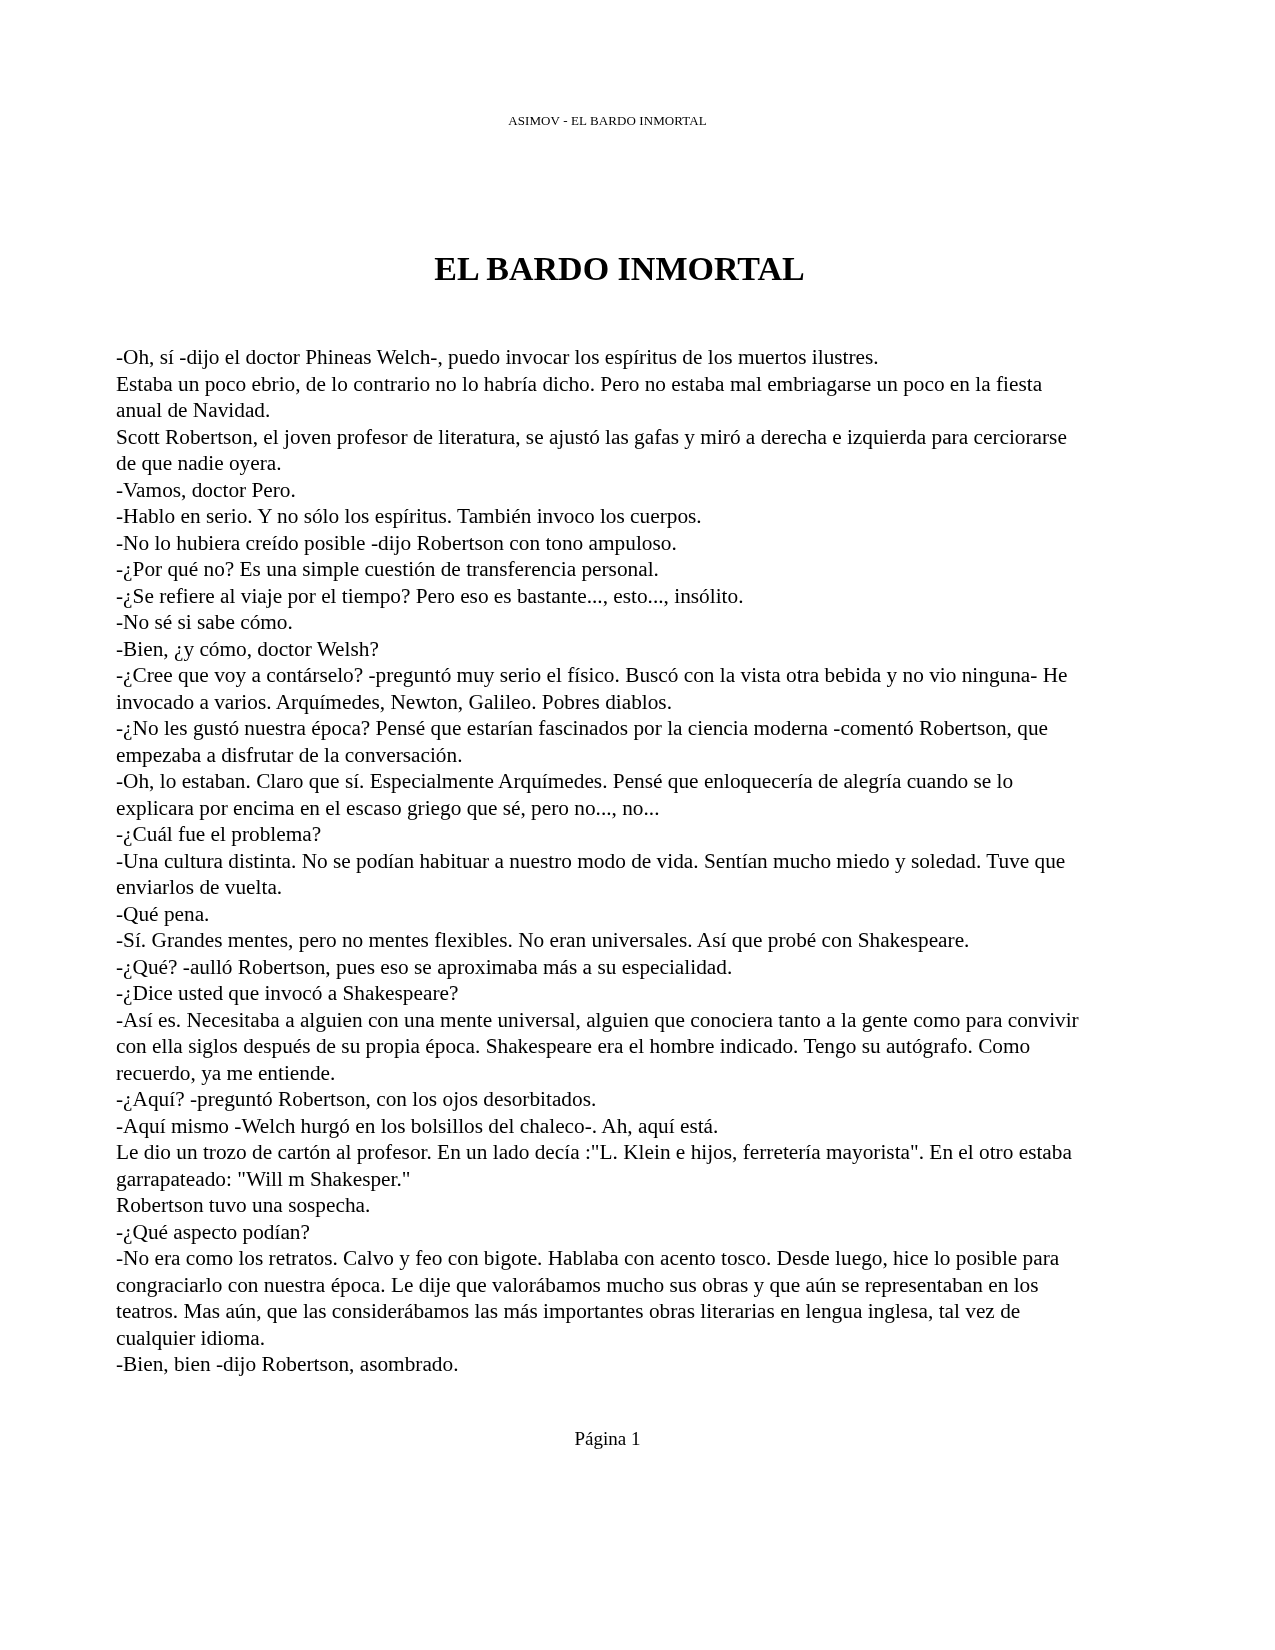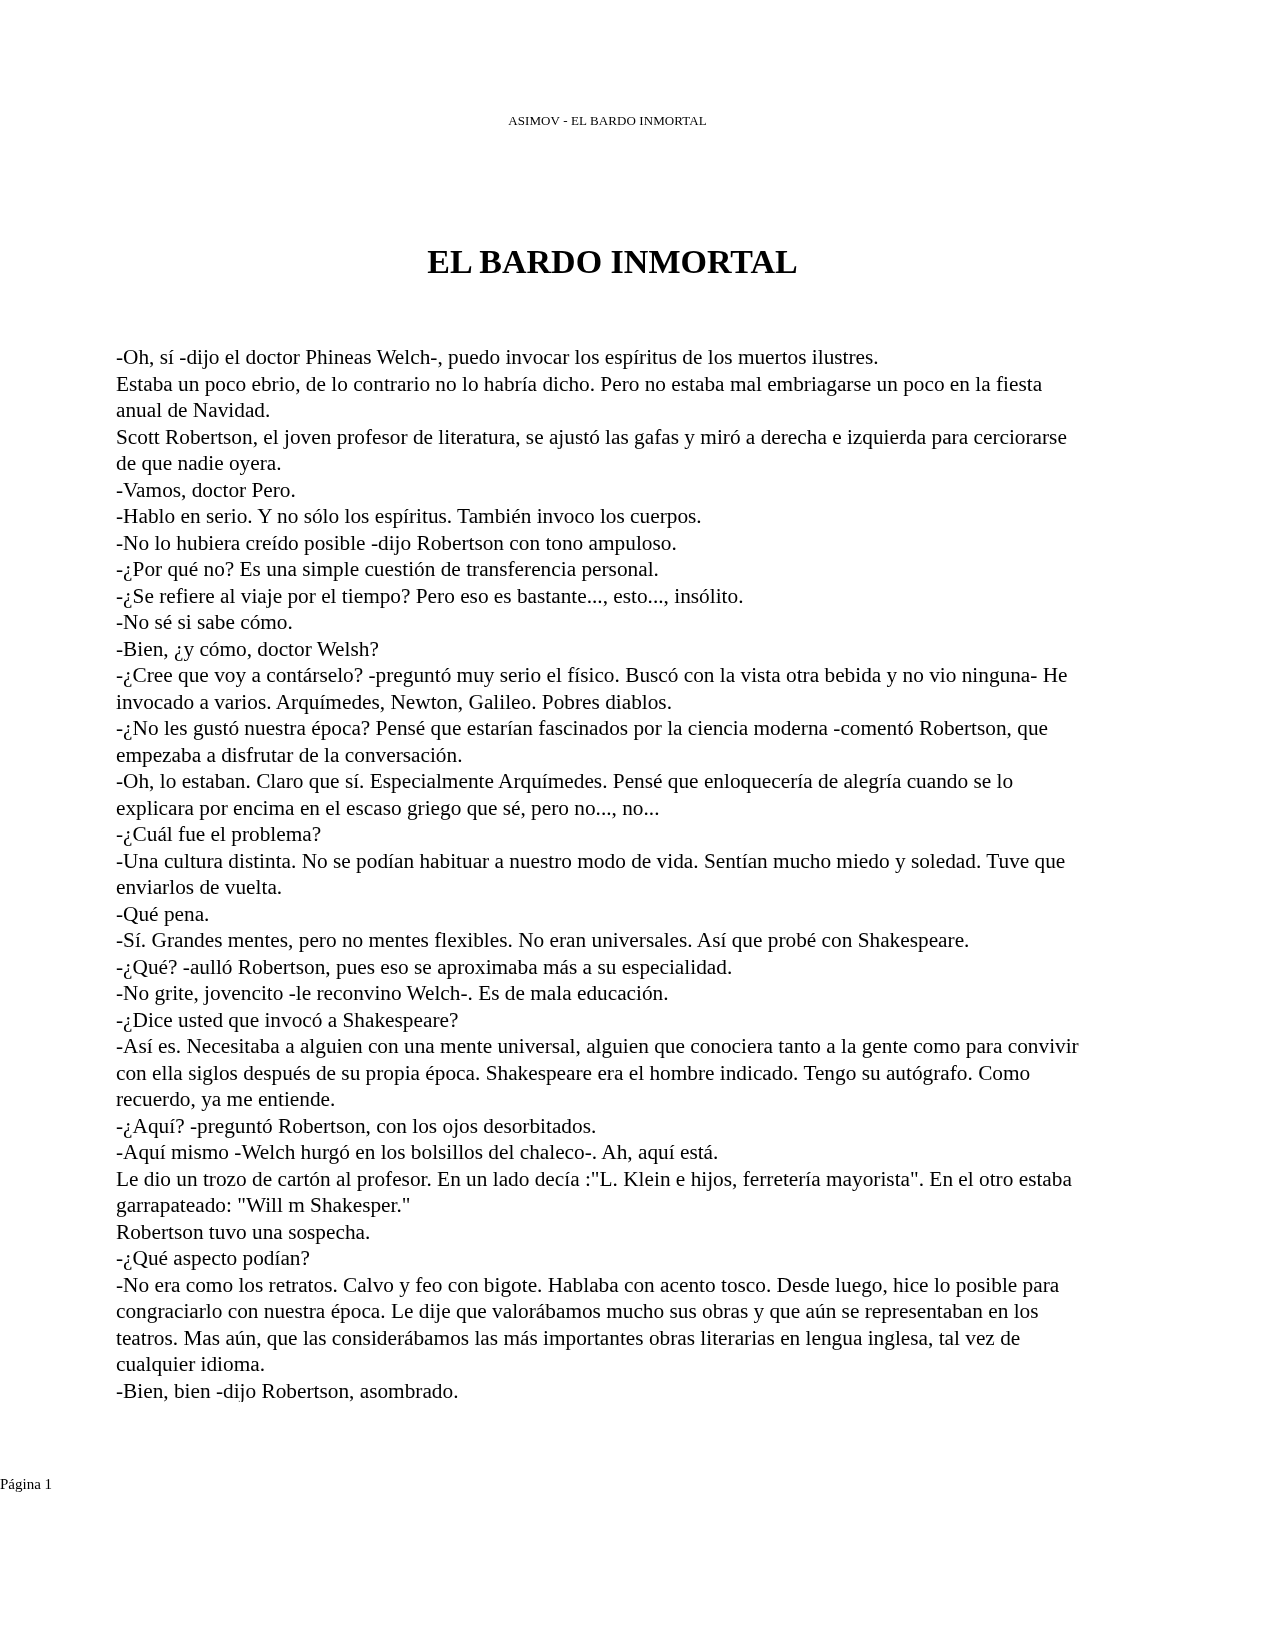--- a/index.html
+++ b/index.html
@@ -4,27 +4,27 @@
 <style>
   html, body { margin: 0; padding: 0; background: #ffffff; }
   body { width: 1275px; height: 1650px; position: relative; overflow: hidden;
          font-family: "Liberation Serif", "DejaVu Serif", serif; color: #000; }
   .header { position: absolute; top: 113px; left: 0; width: 1215px; text-align: center;
             font-size: 13px; letter-spacing: 0.1px; }
   .title { position: absolute; top: 238px; left: 0; width: 1215px; text-align: center;
            font-size: 34px; font-weight: bold; }
   .body-wrap { position: absolute; top: 344px; left: 116px; width: 970px; height: 1058px; overflow: hidden; }
   .body-text p { margin: 0; font-size: 21.3px; line-height: 26.5px; }
-  .footer { position: absolute; top: 1476px; left: 0; width: 1215px; text-align: left; font-size: 15px; }
+  .footer { position: absolute; top: 1428px; left: 0; width: 1215px; text-align: center; font-size: 19px; }
 </style>
 </head>
 <body>
 
 <div class="header">ASIMOV - EL BARDO INMORTAL</div>
-<h1 class="title" style="margin:5px">EL BARDO INMORTAL</h1>
+<h1 class="title" style="margin:12px">EL BARDO INMORTAL</h1>
 
 <div class="body-wrap">
   <div class="body-text" id="body-text">
       <p>-Oh, sí -dijo el doctor Phineas Welch-, puedo invocar los espíritus de los muertos ilustres.</p>
       <p>Estaba un poco ebrio, de lo contrario no lo habría dicho. Pero no estaba mal embriagarse un poco en la fiesta anual de Navidad.</p>
       <p>Scott Robertson, el joven profesor de literatura, se ajustó las gafas y miró a derecha e izquierda para cerciorarse de que nadie oyera.</p>
       <p>-Vamos, doctor Pero.</p>
       <p>-Hablo en serio. Y no sólo los espíritus. También invoco los cuerpos.</p>
       <p>-No lo hubiera creído posible -dijo Robertson con tono ampuloso.</p>
       <p>-¿Por qué no? Es una simple cuestión de transferencia personal.</p>
@@ -32,21 +32,20 @@
       <p>-No sé si sabe cómo.</p>
       <p>-Bien, ¿y cómo, doctor Welsh?</p>
       <p>-¿Cree que voy a contárselo? -preguntó muy serio el físico. Buscó con la vista otra bebida y no vio ninguna- He invocado a varios. Arquímedes, Newton, Galileo. Pobres diablos.</p>
       <p>-¿No les gustó nuestra época? Pensé que estarían fascinados por la ciencia moderna -comentó Robertson, que empezaba a disfrutar de la conversación.</p>
       <p>-Oh, lo estaban. Claro que sí. Especialmente Arquímedes. Pensé que enloquecería de alegría cuando se lo explicara por encima en el escaso griego que sé, pero no..., no...</p>
       <p>-¿Cuál fue el problema?</p>
       <p>-Una cultura distinta. No se podían habituar a nuestro modo de vida. Sentían mucho miedo y soledad. Tuve que enviarlos de vuelta.</p>
       <p>-Qué pena.</p>
       <p>-Sí. Grandes mentes, pero no mentes flexibles. No eran universales. Así que probé con Shakespeare.</p>
       <p>-¿Qué? -aulló Robertson, pues eso se aproximaba más a su especialidad.</p>
-      <p>-No grite, jovencito -le reconvino Welch-. Es de mala educación.</p>
       <p>-¿Dice usted que invocó a Shakespeare?</p>
       <p>-Así es. Necesitaba a alguien con una mente universal, alguien que conociera tanto a la gente como para convivir con ella siglos después de su propia época. Shakespeare era el hombre indicado. Tengo su autógrafo. Como recuerdo, ya me entiende.</p>
       <p>-¿Aquí? -preguntó Robertson, con los ojos desorbitados.</p>
       <p>-Aquí mismo -Welch hurgó en los bolsillos del chaleco-. Ah, aquí está.</p>
       <p>Le dio un trozo de cartón al profesor. En un lado decía :"L. Klein e hijos, ferretería mayorista". En el otro estaba garrapateado: "Will m Shakesper."</p>
       <p>Robertson tuvo una sospecha.</p>
       <p>-¿Qué aspecto podían?</p>
       <p>-No era como los retratos. Calvo y feo con bigote. Hablaba con acento tosco. Desde luego, hice lo posible para congraciarlo con nuestra época. Le dije que valorábamos mucho sus obras y que aún se representaban en los teatros. Mas aún, que las considerábamos las más importantes obras literarias en lengua inglesa, tal vez de cualquier idioma.</p>
       <p>-Bien, bien -dijo Robertson, asombrado.</p>
     </div>

